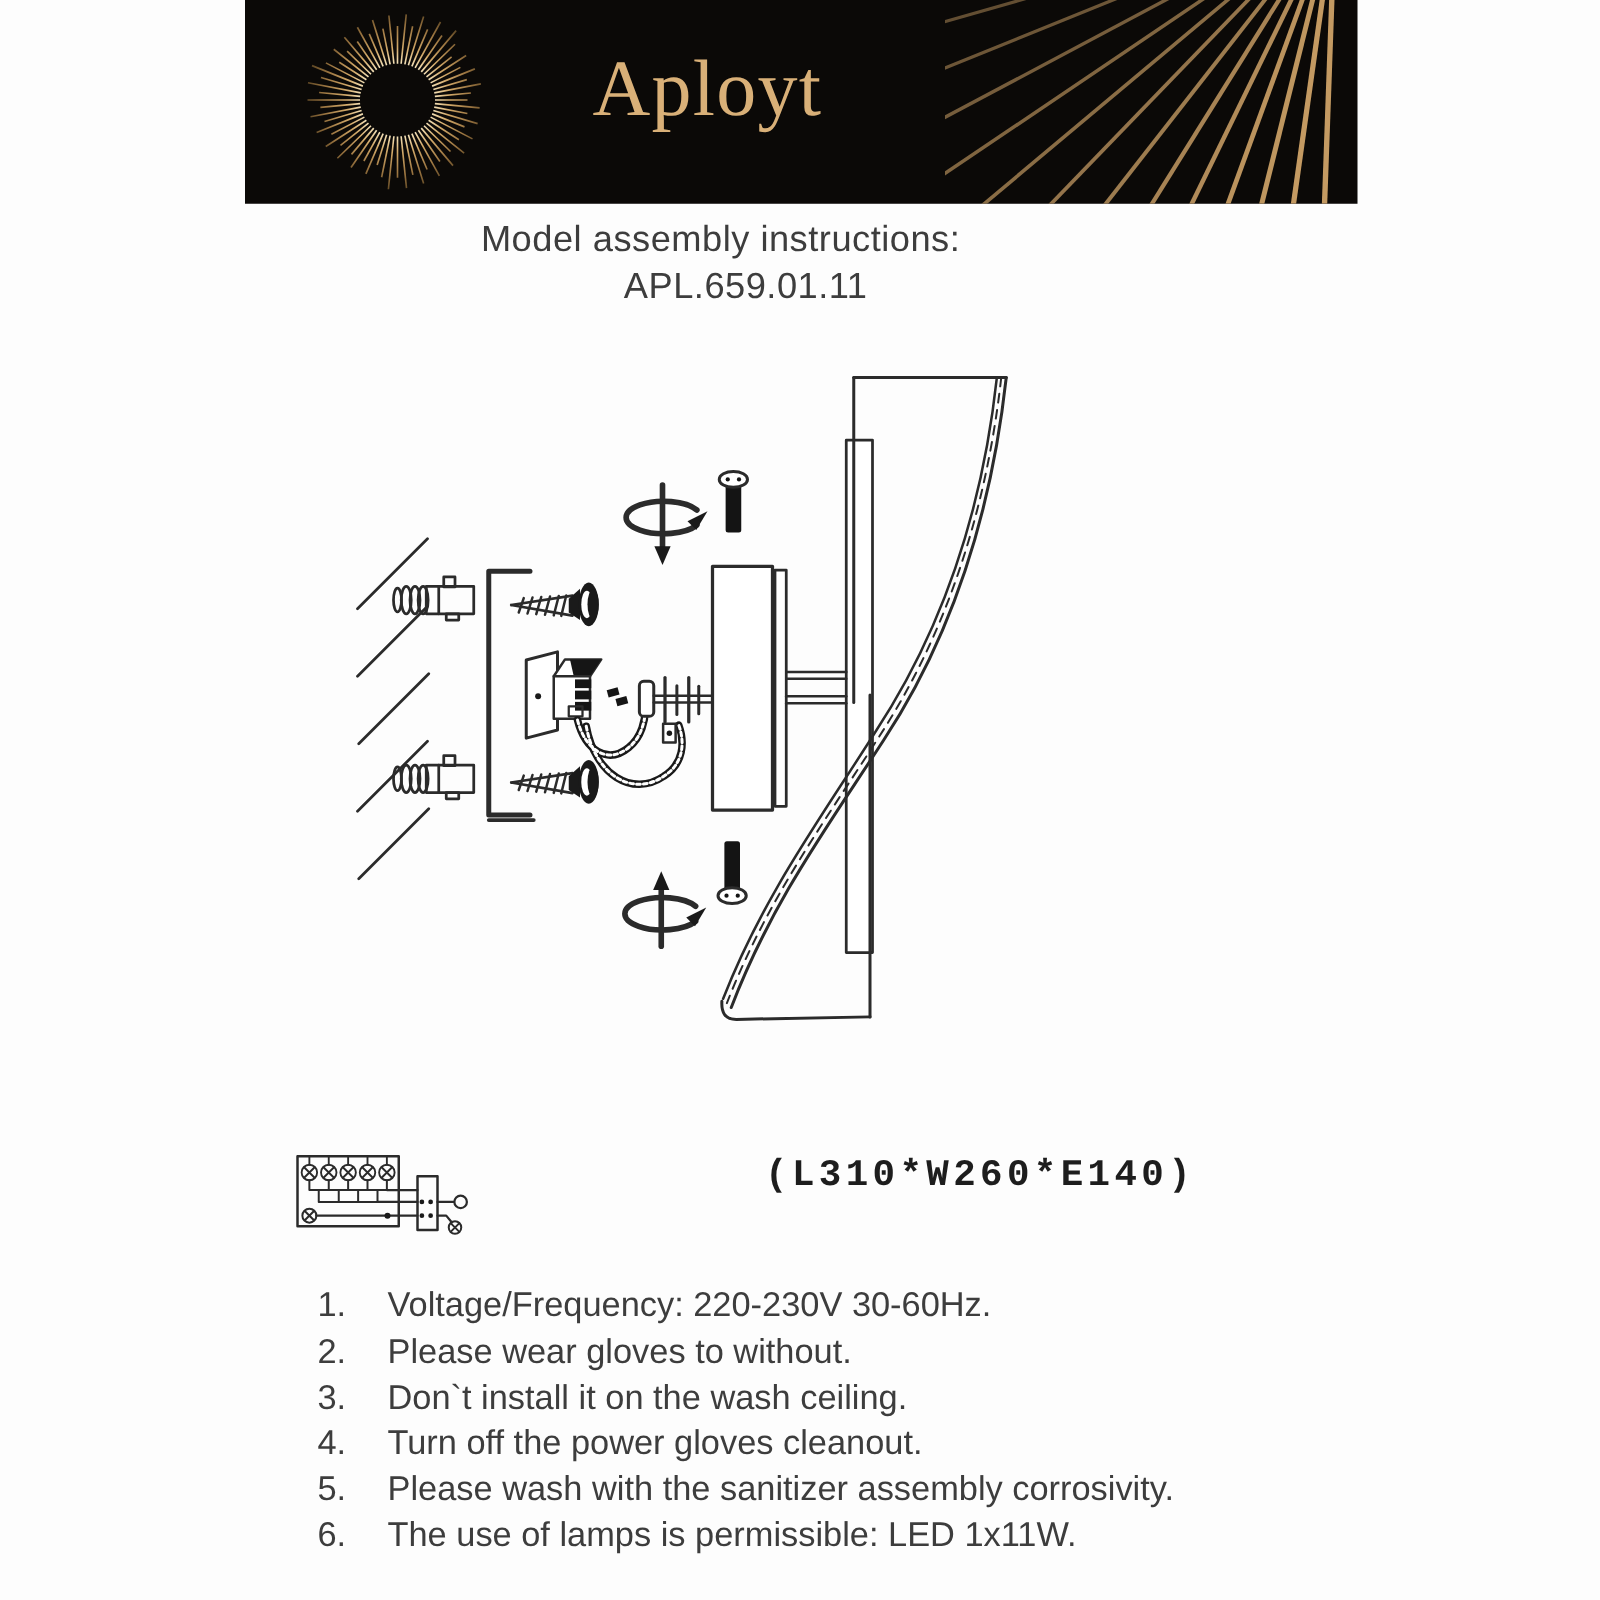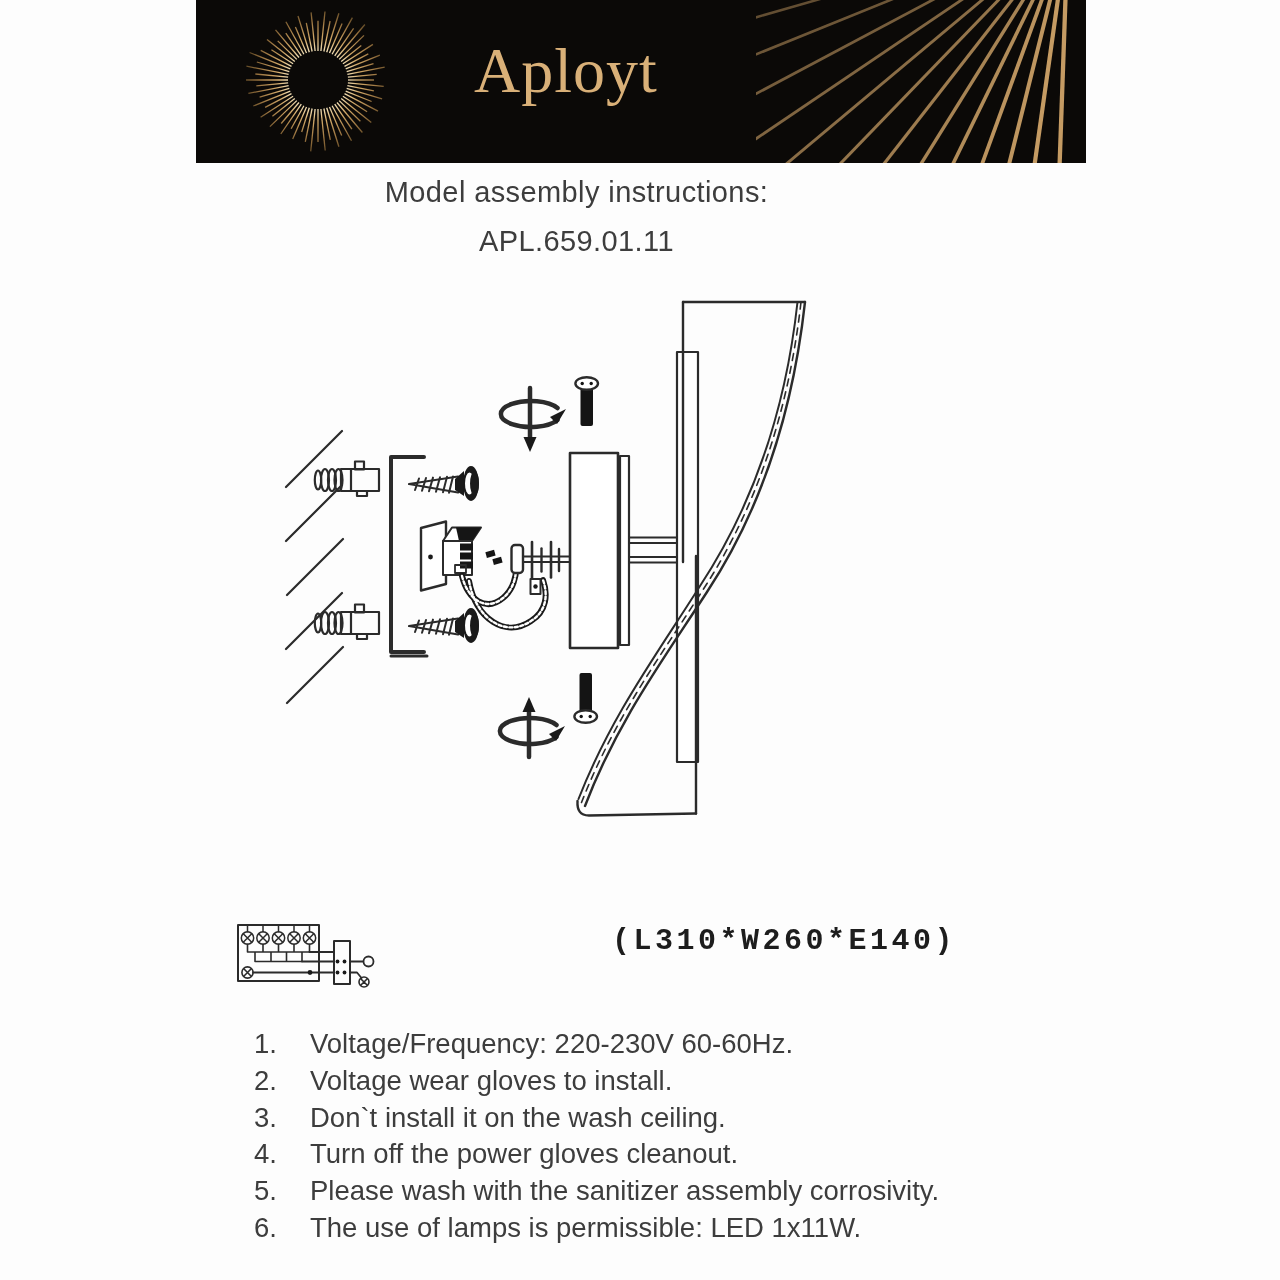--- a/index.html
+++ b/index.html
@@ -19,21 +19,21 @@
     font-size:64px;font-weight:400;letter-spacing:1px;
     color:var(--gold,#d9b078);
     margin-left:46px;
   }
   .fan-svg{position:absolute;right:0;top:0;}
   .title-line1,.title-line2{
     position:absolute;left:0;width:1153px;text-align:center;
     color:var(--text,#3d3d3d);font-size:29px;letter-spacing:.4px;
   }
   .title-line1{top:176px;}
-  .title-line2{top:225px;}
+  .title-line2{top:213px;padding-left:20px;}
   .assembly{position:absolute;left:250px;top:280px;}
   .wiring{position:absolute;left:230px;top:916px;}
   .dims{
     position:absolute;left:612px;top:924px;
     font-family:"Liberation Mono",monospace;font-weight:bold;
     font-size:30px;letter-spacing:3.5px;color:#1d1d1d;white-space:nowrap;text-align:right;
   }
   .instructions{
     position:absolute;left:254px;top:1026px;width:840px;
     color:var(--text,#3d3d3d);font-size:27.5px;
@@ -301,25 +301,25 @@
         <path d="M360.7,978.7 L367.3,985.3 M360.7,985.3 L367.3,978.7"></path>
       </g>
     </g>
   </svg>
 
   <div class="dims">(L310*W260*E140)</div>
 
   <div class="instructions">
     <div class="instr-row">
       <span class="instr-num">1.</span>
-      <span class="instr-text">Voltage/Frequency: 220-230V 60-60Hz.</span>
+      <span class="instr-text">Voltage/Frequency: 220-230V 30-60Hz.</span>
     </div>
     <div class="instr-row">
       <span class="instr-num">2.</span>
-      <span class="instr-text">Voltage wear gloves to install.</span>
+      <span class="instr-text">Please wear gloves to without.</span>
     </div>
     <div class="instr-row">
       <span class="instr-num">3.</span>
       <span class="instr-text">Don`t install it on the wash ceiling.</span>
     </div>
     <div class="instr-row">
       <span class="instr-num">4.</span>
       <span class="instr-text">Turn off the power gloves cleanout.</span>
     </div>
     <div class="instr-row">

